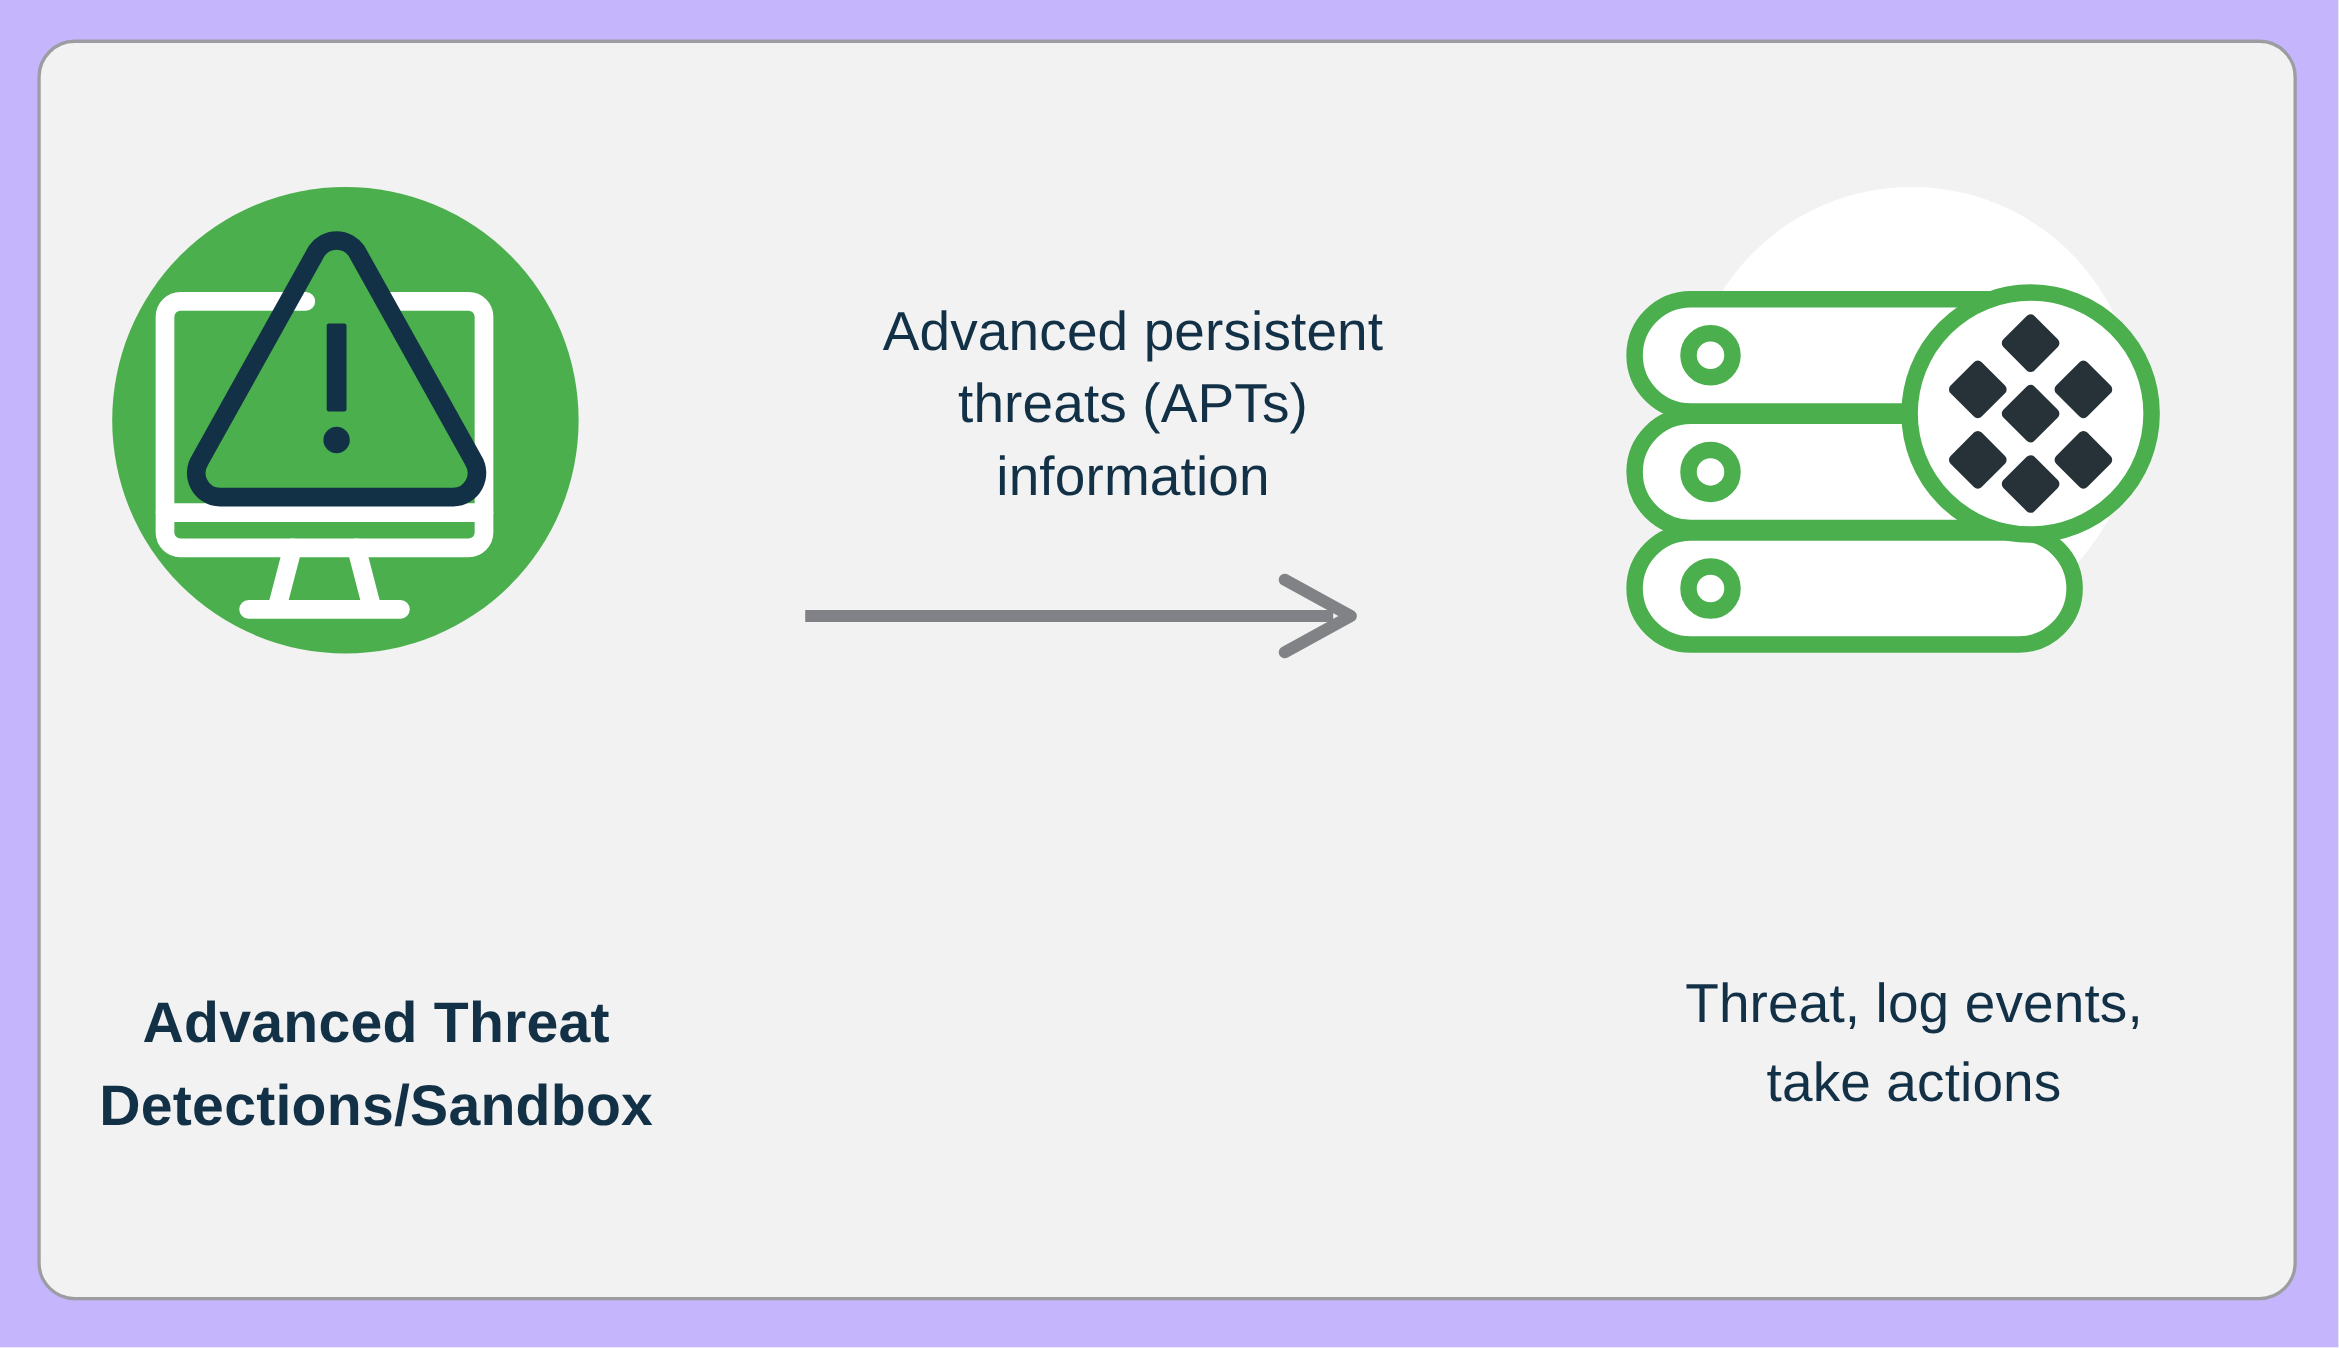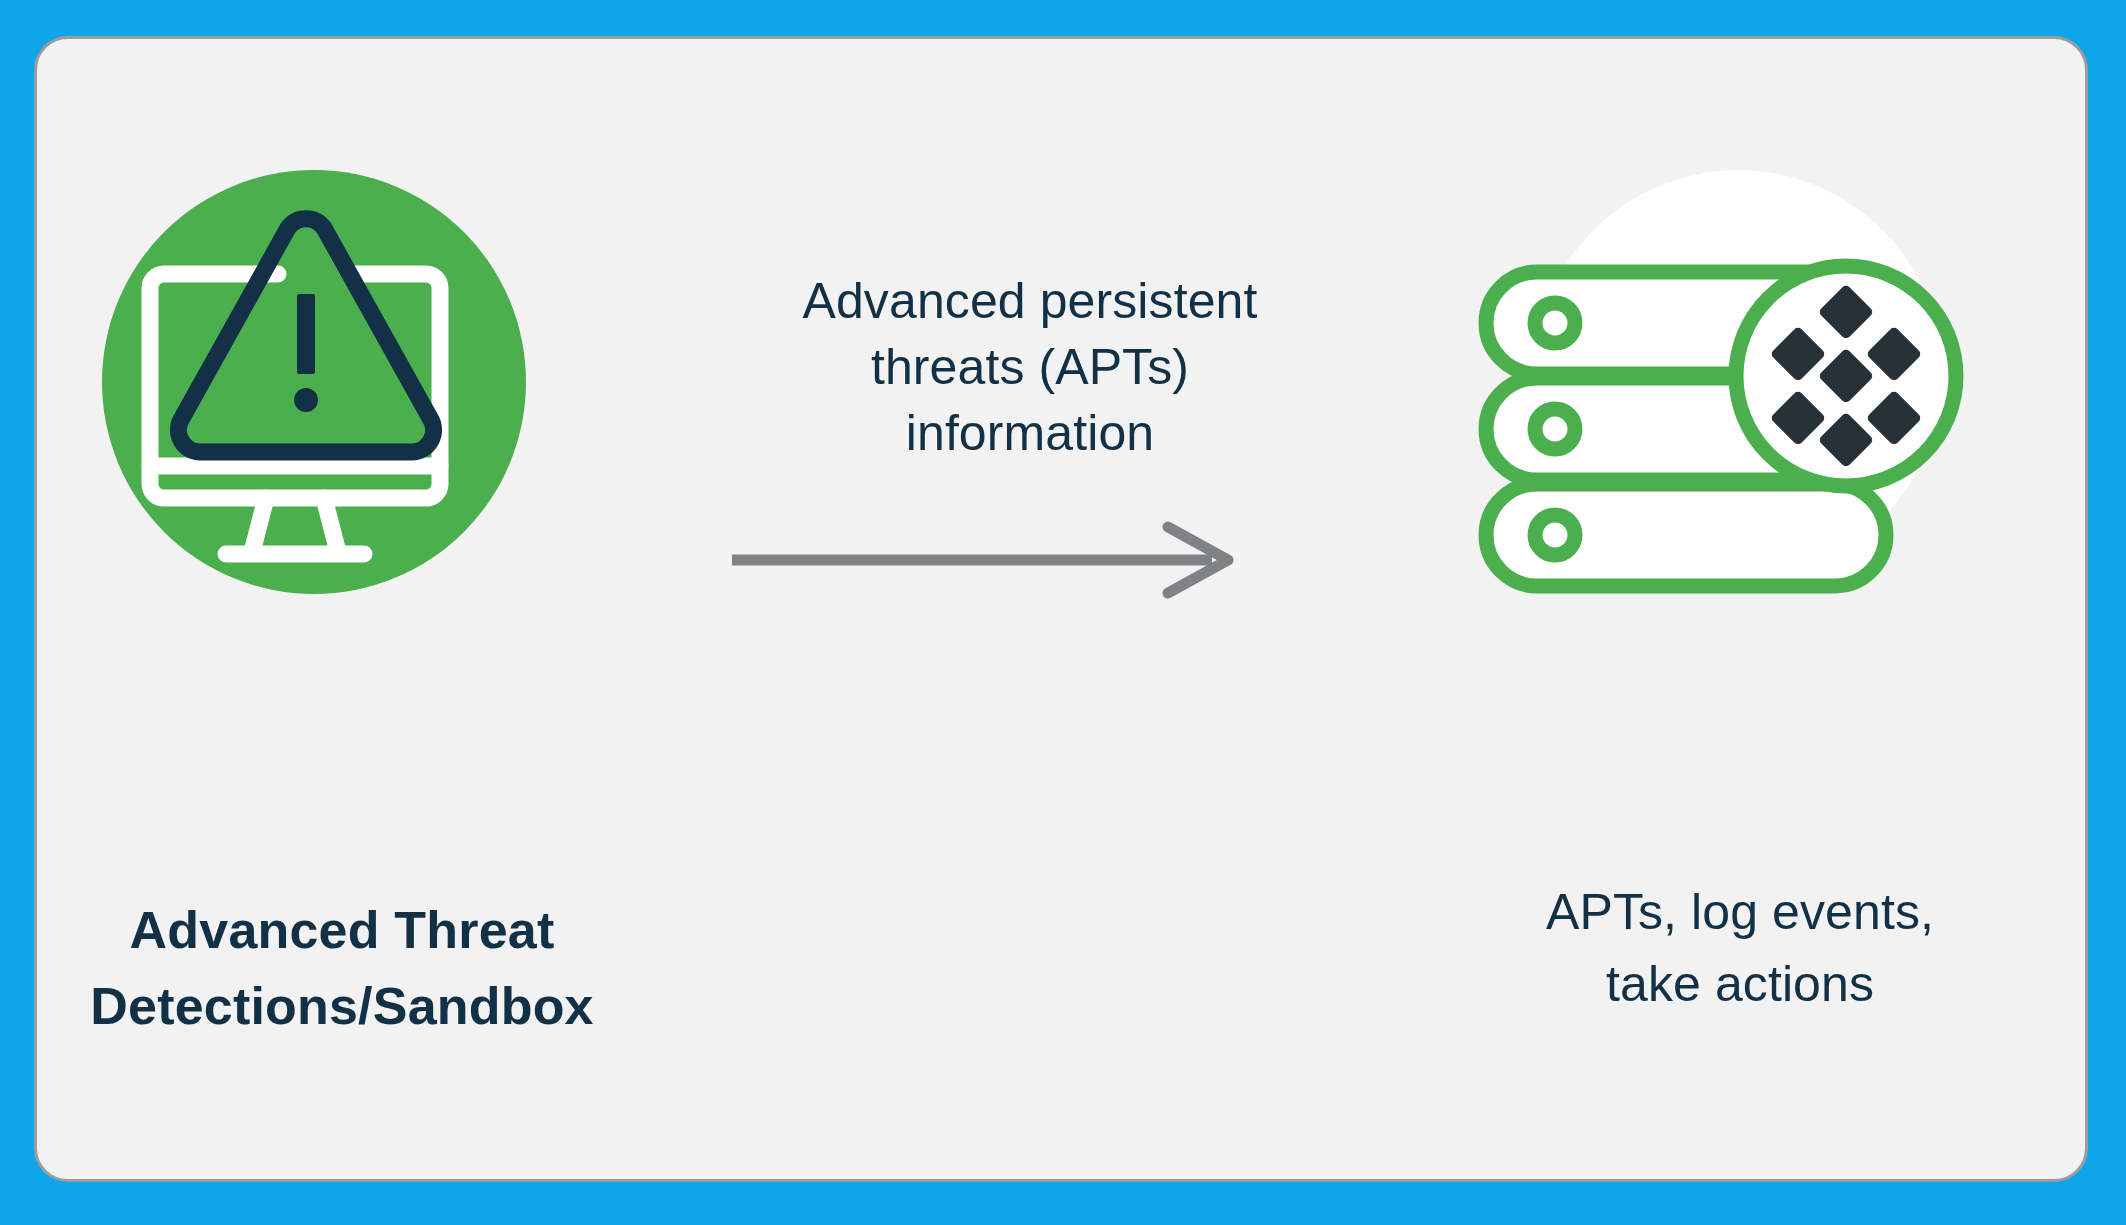--- a/index.html
+++ b/index.html
@@ -1,21 +1,21 @@
 <!DOCTYPE html>
 <html><head>
 <meta charset="utf-8">
 <style>
   html,body{margin:0;padding:0;background:#ffffff;}
   body{
     width:2126px;height:1225px;
     font-family:"Liberation Sans", sans-serif;
     -webkit-font-smoothing:antialiased;
   }
-  .stage{position:relative;width:2126px;height:1225px;overflow:hidden;background:#0ea5e9;}
+  .stage{position:relative;width:2126px;height:1225px;overflow:hidden;background:#c4b5fd;}
 
   
   .panel{
     position:absolute;left:34px;top:36px;
     width:2054px;height:1146px;
     background:#f2f2f2;
     border:3px solid #9b9da1;
     border-radius:34px;
     box-sizing:border-box;
   }
@@ -123,16 +123,16 @@
           <rect x="406" y="232" width="40" height="40" rx="5" transform="rotate(45 426 252)"></rect>
           <rect x="358" y="254" width="40" height="40" rx="5" transform="rotate(45 378 274)"></rect>
         </g>
       </g>
     </svg>
   </div>
 
   <div class="cap cap-left">Advanced Threat
 Detections/Sandbox</div>
 
-  <div class="cap cap-right">APTs, log events,
+  <div class="cap cap-right">Threat, log events,
 take actions</div>
 
 </div>
 
 </body></html>

